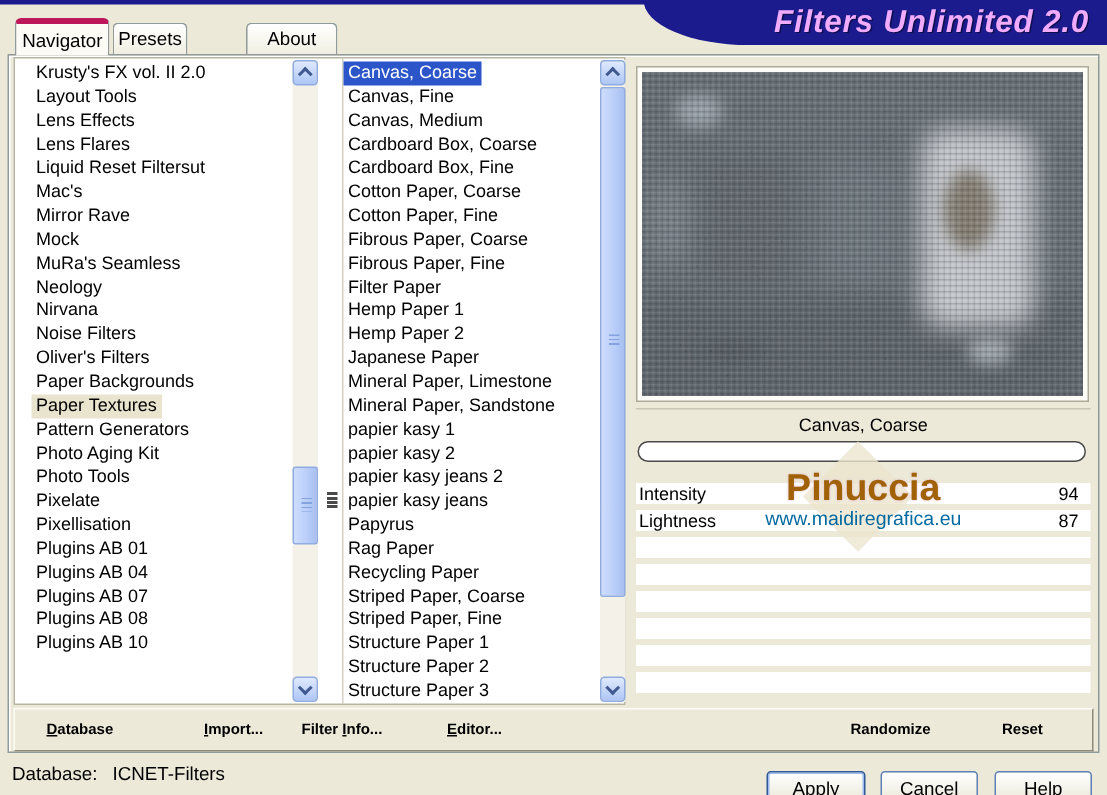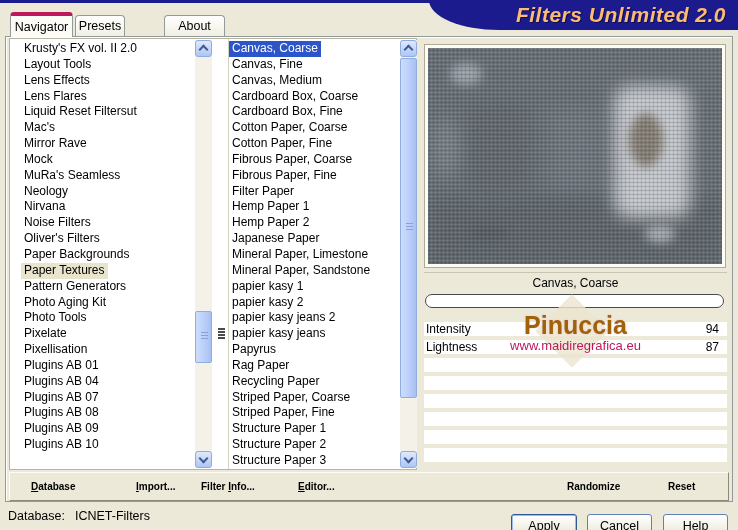--- a/index.html
+++ b/index.html
@@ -3,21 +3,21 @@
 <meta charset="utf-8">
 <style>
   html,body{margin:0;padding:0;}
   body{font-family:"Liberation Sans",sans-serif;background:#ece9d8;}
   .dialog{position:relative;width:738px;height:530px;background:#ece9d8;overflow:hidden;}
 
   
   .hairline{position:absolute;top:0;left:0;width:738px;height:3px;background:#1b1b8e;}
   .banner{position:absolute;top:0;right:0;width:309px;height:30px;background:#1b1b8e;
           border-bottom-left-radius:70px 30px;}
-  .banner span{position:absolute;right:12px;top:2px;line-height:26px;color:#fdba74;
+  .banner span{position:absolute;right:12px;top:2px;line-height:26px;color:#f0abfc;
           font-size:21px;font-weight:bold;font-style:italic;letter-spacing:.5px;
           text-shadow:1px 1px 0 rgba(0,0,0,.45);white-space:nowrap;}
 
   
   .tab{position:absolute;box-sizing:border-box;border:1px solid #919b9c;border-bottom:none;
        border-radius:4px 4px 0 0;text-align:center;font-size:12.5px;color:#000;cursor:default;z-index:3;}
   .tab.active{left:10px;top:12px;width:63px;height:25px;line-height:22px;background:#fcfbf6;
        border-top:4px solid #be185d;}
   .tab.t2{left:75px;top:15px;width:50px;height:21px;line-height:20px;
        background:linear-gradient(180deg,#ffffff,#f1efe2);}
@@ -72,21 +72,21 @@
   .srow{height:14px;line-height:14px;margin-bottom:4px;background:#fff;font-size:12px;
         display:flex;justify-content:space-between;padding:0 8px 0 2px;box-sizing:border-box;}
   .srow.empty{background:#fff;}
 
   
   .wm-diamond{position:absolute;left:546px;top:305px;width:52px;height:52px;background:#ece5cf;
         opacity:.8;transform:rotate(45deg);z-index:3;}
   .wm-name{position:absolute;left:424px;top:311px;width:303px;text-align:center;font-size:25px;
         font-weight:bold;color:#a16207;text-shadow:0 0 2px #e0bccd;z-index:4;}
   .wm-url{position:absolute;left:424px;top:338px;width:303px;text-align:center;font-size:13px;
-        color:#be185d;z-index:4;}
+        color:#0369a1;z-index:4;}
 
   
   .strip{position:absolute;left:9px;top:472px;width:720px;height:29px;box-sizing:border-box;z-index:2;
         background:#ece9d8;border:1px solid;border-color:#fdfdf6 #8e8a79 #8e8a79 #fdfdf6;}
   .tb-item{position:absolute;top:0;height:27px;line-height:27px;font-size:10px;font-weight:bold;
         color:#000;cursor:default;white-space:nowrap;}
   .tb-item u{text-decoration:underline;}
 
   
   .status{position:absolute;left:8px;top:509px;font-size:12.5px;color:#000;}
@@ -136,21 +136,20 @@
         <div class="li"><span class="li-t sel-soft">Paper Textures</span></div>
         <div class="li"><span class="li-t">Pattern Generators</span></div>
         <div class="li"><span class="li-t">Photo Aging Kit</span></div>
         <div class="li"><span class="li-t">Photo Tools</span></div>
         <div class="li"><span class="li-t">Pixelate</span></div>
         <div class="li"><span class="li-t">Pixellisation</span></div>
         <div class="li"><span class="li-t">Plugins AB 01</span></div>
         <div class="li"><span class="li-t">Plugins AB 04</span></div>
         <div class="li"><span class="li-t">Plugins AB 07</span></div>
         <div class="li"><span class="li-t">Plugins AB 08</span></div>
-        <div class="li"><span class="li-t">Plugins AB 09</span></div>
         <div class="li"><span class="li-t">Plugins AB 10</span></div>
       </div>
     <div class="vdiv"></div>
     <div class="list flt-list" id="fltList">
         <div class="li"><span class="li-t sel-blue">Canvas, Coarse</span></div>
         <div class="li"><span class="li-t">Canvas, Fine</span></div>
         <div class="li"><span class="li-t">Canvas, Medium</span></div>
         <div class="li"><span class="li-t">Cardboard Box, Coarse</span></div>
         <div class="li"><span class="li-t">Cardboard Box, Fine</span></div>
         <div class="li"><span class="li-t">Cotton Paper, Coarse</span></div>

